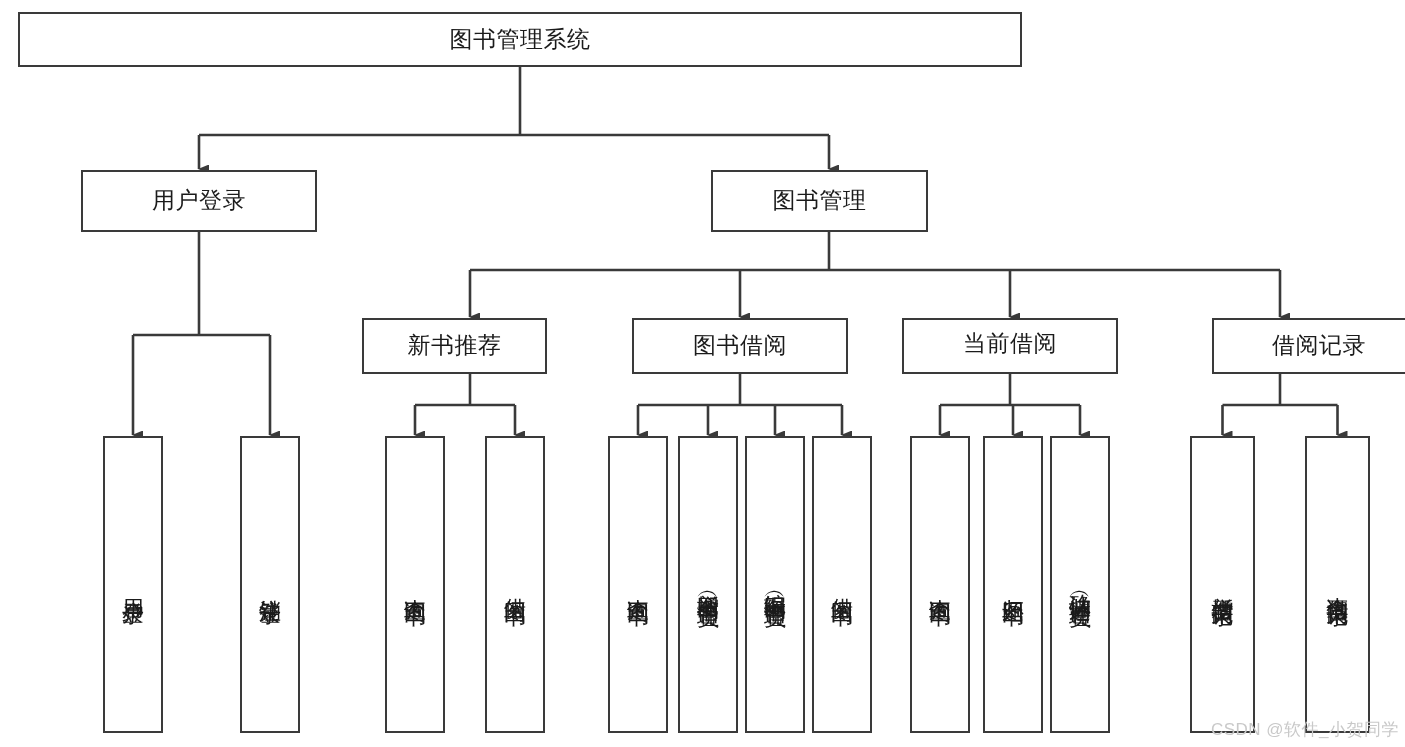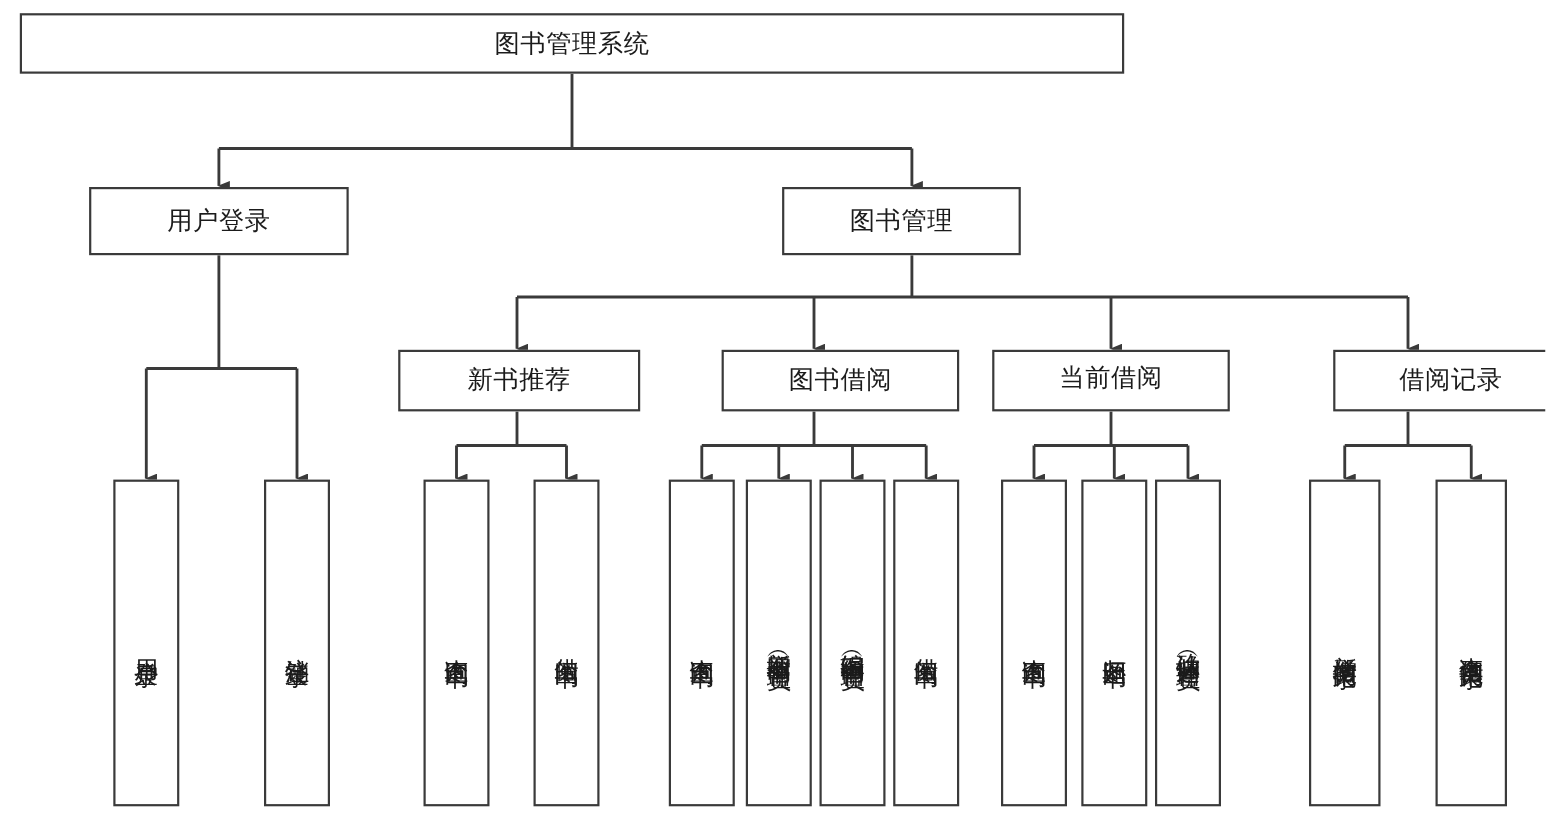--- a/index.html
+++ b/index.html
@@ -118,24 +118,24 @@
   <div id="nodes">
       <div class="node horiz" style="left: 18px; top: 12px; width: 1004px; height: 55px;">
         <span class="htext">图书管理系统</span>
       </div>
       <div class="node horiz" style="left: 81px; top: 170px; width: 236px; height: 62px;">
         <span class="htext">用户登录</span>
       </div>
       <div class="node horiz" style="left: 711px; top: 170px; width: 217px; height: 62px;">
         <span class="htext">图书管理</span>
       </div>
-      <div class="node horiz" style="left: 362px; top: 318px; width: 220px; height: 56px;">
+      <div class="node horiz" style="left: 362px; top: 318px; width: 185px; height: 56px;">
         <span class="htext">新书推荐</span>
       </div>
-      <div class="node horiz" style="left: 656px; top: 318px; width: 216px; height: 56px;">
+      <div class="node horiz" style="left: 632px; top: 318px; width: 216px; height: 56px;">
         <span class="htext">图书借阅</span>
       </div>
       <div class="node horiz" style="left: 902px; top: 318px; width: 216px; height: 56px; font-family: Liberation Mono, monospace;">
         <span class="htext">当前借阅</span>
       </div>
       <div class="node horiz" style="left: 1212px; top: 318px; width: 200px; height: 56px; padding-left: 14px;">
         <span class="htext">借阅记录</span>
       </div>
       <div class="node vert" style="left: 103px; top: 436px; width: 60px; height: 297px;">
         <span class="vtext">用户登录</span>
@@ -171,13 +171,14 @@
         <span class="vtext">确认归还（管理员）</span>
       </div>
       <div class="node vert" style="left: 1190px; top: 436px; width: 65px; height: 297px;">
         <span class="vtext">新增借阅记录</span>
       </div>
       <div class="node vert" style="left: 1305px; top: 436px; width: 65px; height: 297px;">
         <span class="vtext">查询借阅记录</span>
       </div>
     </div>
 
+  <div id="watermark">CSDN @软件_小贺同学</div>
 </div>
 
 </body></html>

